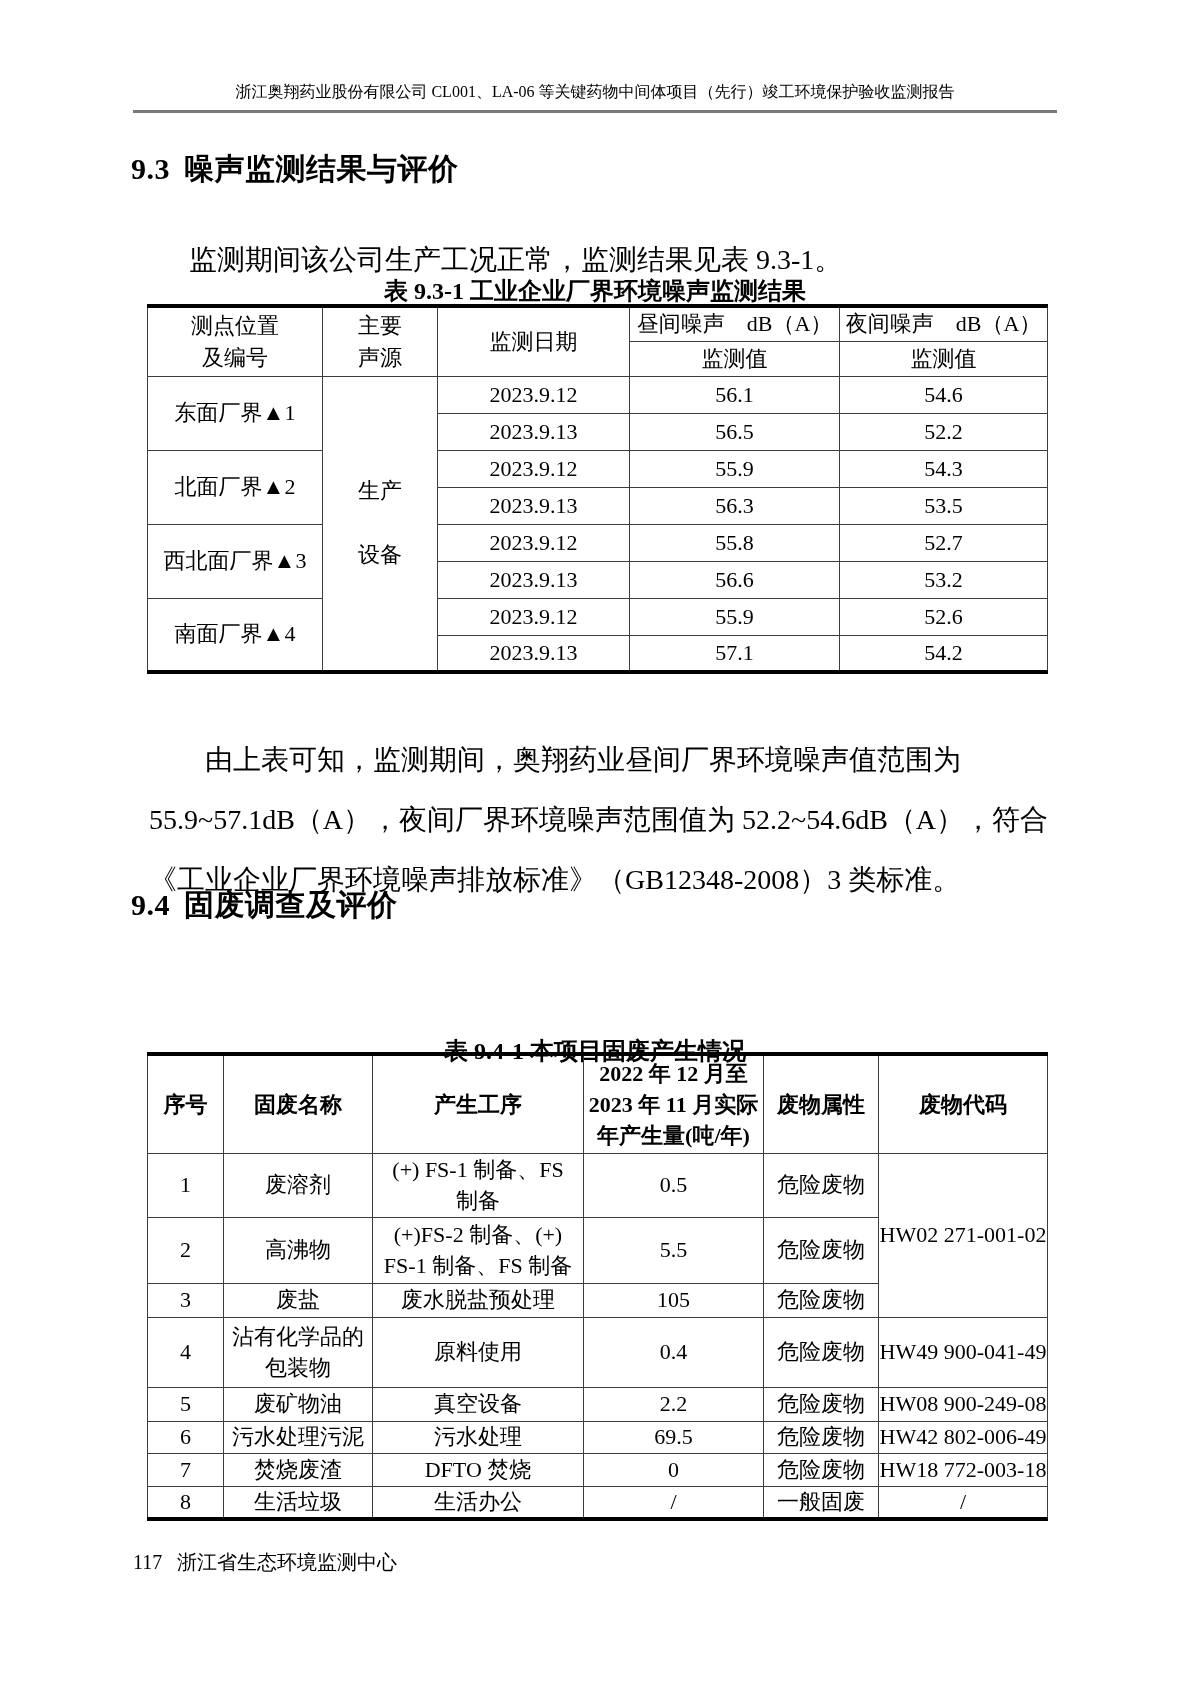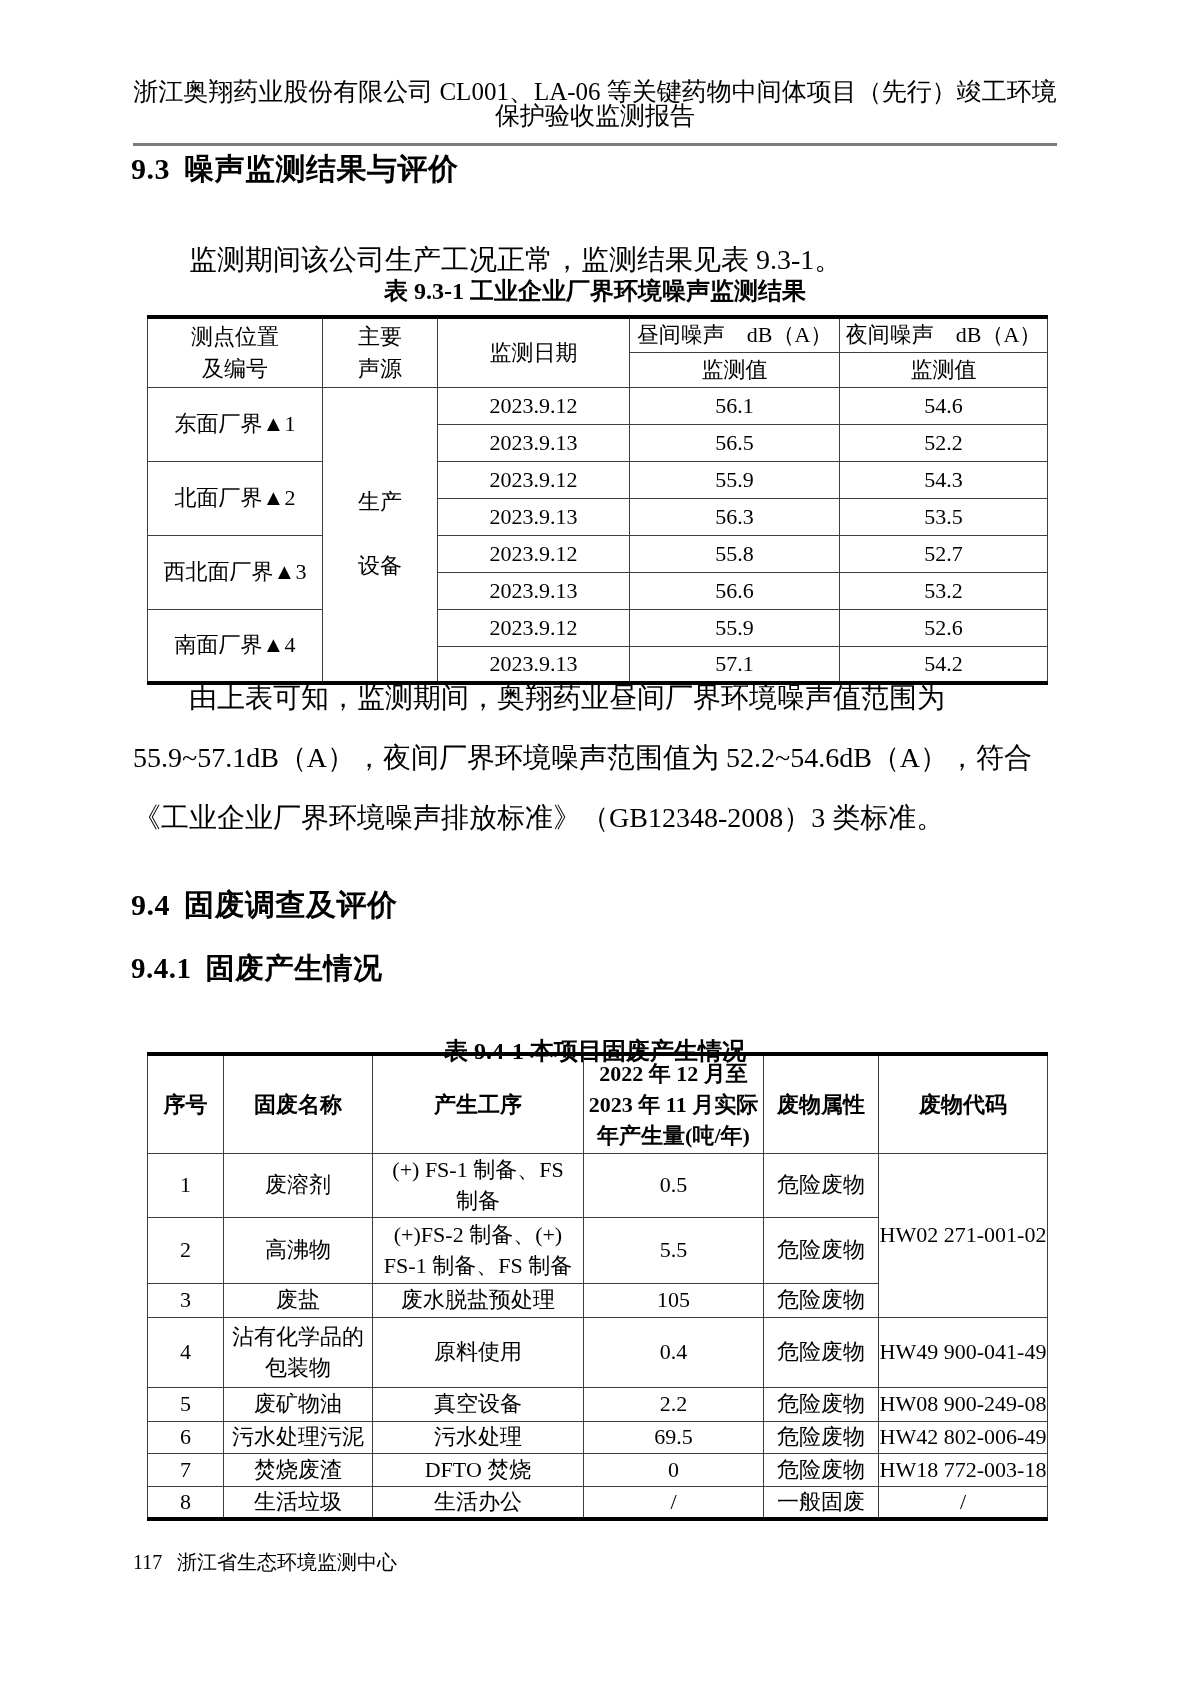--- a/index.html
+++ b/index.html
@@ -8,41 +8,41 @@
     width:1190px;height:1683px;
     margin:0 auto;
     background:#ffffff;
     font-family:"Liberation Serif","DejaVu Serif",serif;
     color:#000;
     overflow:hidden;
   }
   .doc-header{
     position:absolute;top:80px;left:133px;right:133px;
     text-align:center;
-    font-size:25px;line-height:24px;
-    padding-bottom:15px;
+    font-size:16px;line-height:24px;
+    padding-bottom:6px;
     border-bottom:3px solid #7a7a7a;
   }
   .sec-heading{
     position:absolute;left:131px;right:133px;
     font-weight:bold;
     font-size:30px;line-height:38px;
     letter-spacing:0.5px;
     white-space:nowrap;
   }
   .sec-heading .num{margin-right:14px;}
   .sec93{top:150px;}
   .sec94{top:886px;}
   .sec941{top:950px;font-size:29px;line-height:37px;}
   .body-par{
     position:absolute;left:133px;right:133px;
     font-size:28px;line-height:36px;
   }
   .p1{top:222px;text-indent:2em;margin-top:20px;}
-  .p2{top:668px;line-height:60px;}
+  .p2{top:730px;line-height:60px;margin-left:16px;}
   .p2 .line{display:block;}
   .p2 .line.indent{text-indent:2em;}
   .tbl-caption{
     position:absolute;left:133px;right:133px;
     text-align:center;font-weight:bold;
     font-size:24px;line-height:30px;
   }
   .cap1{top:276px;}
   .cap2{top:1012px;margin-top:24px;}
   table.tbl{
@@ -52,21 +52,21 @@
     border-top:4px solid #000;
     border-bottom:4px solid #000;
   }
   table.tbl td{
     border:1.5px solid #3d3d3d;
     text-align:center;vertical-align:middle;
     font-size:22px;line-height:30px;
     padding:0;
     overflow:hidden;
   }
-  .tbl-noise{top:315px;}
+  .tbl-noise{top:304px;}
   .tbl-noise tr.hrow td{line-height:32px;}
   .tbl-noise td.src-cell div{line-height:64px;}
   .tbl-waste{top:1052px;}
   .tbl-waste tr.whead td{font-weight:bold;line-height:33px;}
   .tbl-waste td div{line-height:31px;}
   .doc-footer{
     position:absolute;top:1550px;left:133px;right:133px;
     font-size:20px;line-height:24px;
   }
   .doc-footer .org{position:absolute;left:44px;top:0;}
@@ -173,23 +173,20 @@
   <div class="body-par p2">
     <span class="line indent">由上表可知，监测期间，奥翔药业昼间厂界环境噪声值范围为</span>
     <span class="line">55.9~57.1dB（A），夜间厂界环境噪声范围值为 52.2~54.6dB（A），符合</span>
     <span class="line">《工业企业厂界环境噪声排放标准》（GB12348-2008）3 类标准。</span>
   </div>
 
   <div class="sec-heading sec94">
     <span class="num">9.4</span><span>固废调查及评价</span>
   </div>
 
-  <div class="sec-heading sec941">
-    <span class="num">9.4.1</span><span>固废产生情况</span>
-  </div>
 
   <div class="tbl-caption cap2">表 9.4-1 本项目固废产生情况</div>
 
   <table class="tbl tbl-waste">
     <colgroup>
       <col style="width:76px">
         <col style="width:149px">
         <col style="width:211px">
         <col style="width:180px">
         <col style="width:115px">

